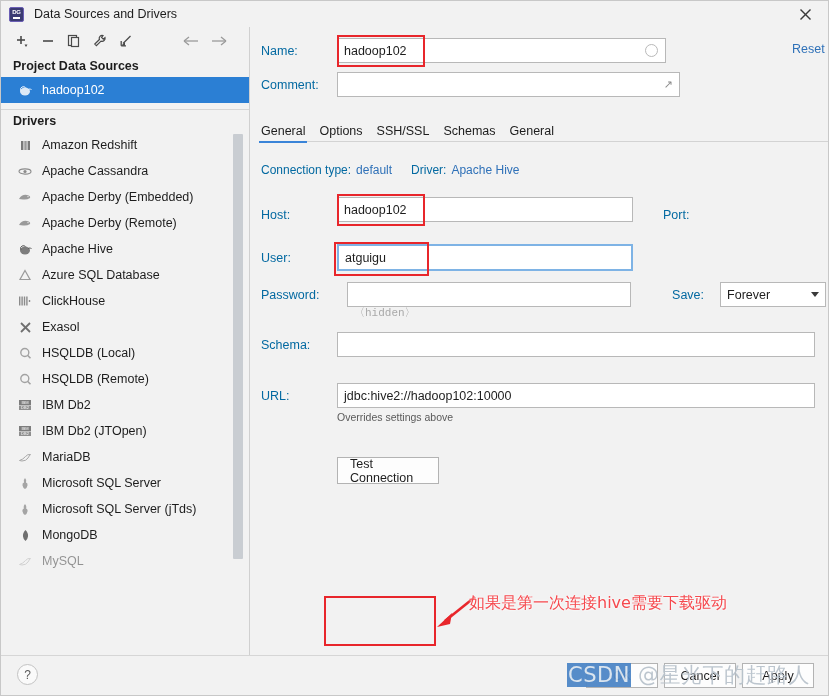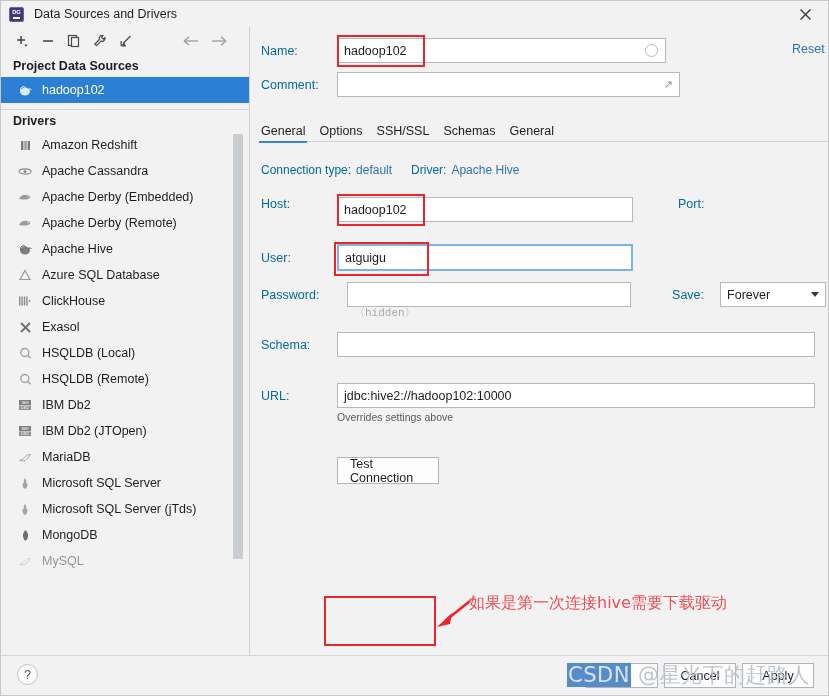--- a/index.html
+++ b/index.html
@@ -632,26 +632,26 @@
     </div>
 
     <div style="position:absolute; left:10px; top:136px; display:flex; align-items:center; gap:5px; font-size:12px;">
       <span class="lbl" style="font-size:12px;">Connection type:</span>
       <span class="link">default</span>
       <span class="lbl" style="font-size:12px; margin-left:14px;">Driver:</span>
       <span class="link">Apache Hive</span>
     </div>
 
     <div style="position:absolute; left:10px; top:170px; width:565px;">
-      <div style="display:flex; align-items:flex-start;">
+      <div style="display:flex; align-items:flex-end;">
         <div class="lbl" style="width:76px;">Host:</div>
         <div class="field" style="width:296px;">
           <span>hadoop102</span>
         </div>
-        <div class="lbl" style="margin-left:45px; width:38px;">Port:</div>
+        <div class="lbl" style="margin-left:30px; width:38px;">Port:</div>
       </div>
     </div>
 
     <div style="position:absolute; left:10px; top:217px; width:565px;">
       <div style="display:flex; align-items:center;">
         <div class="lbl" style="width:76px;">User:</div>
         <div class="field focused" style="width:296px; height:27px;">
           <span>atguigu</span>
         </div>
       </div>

